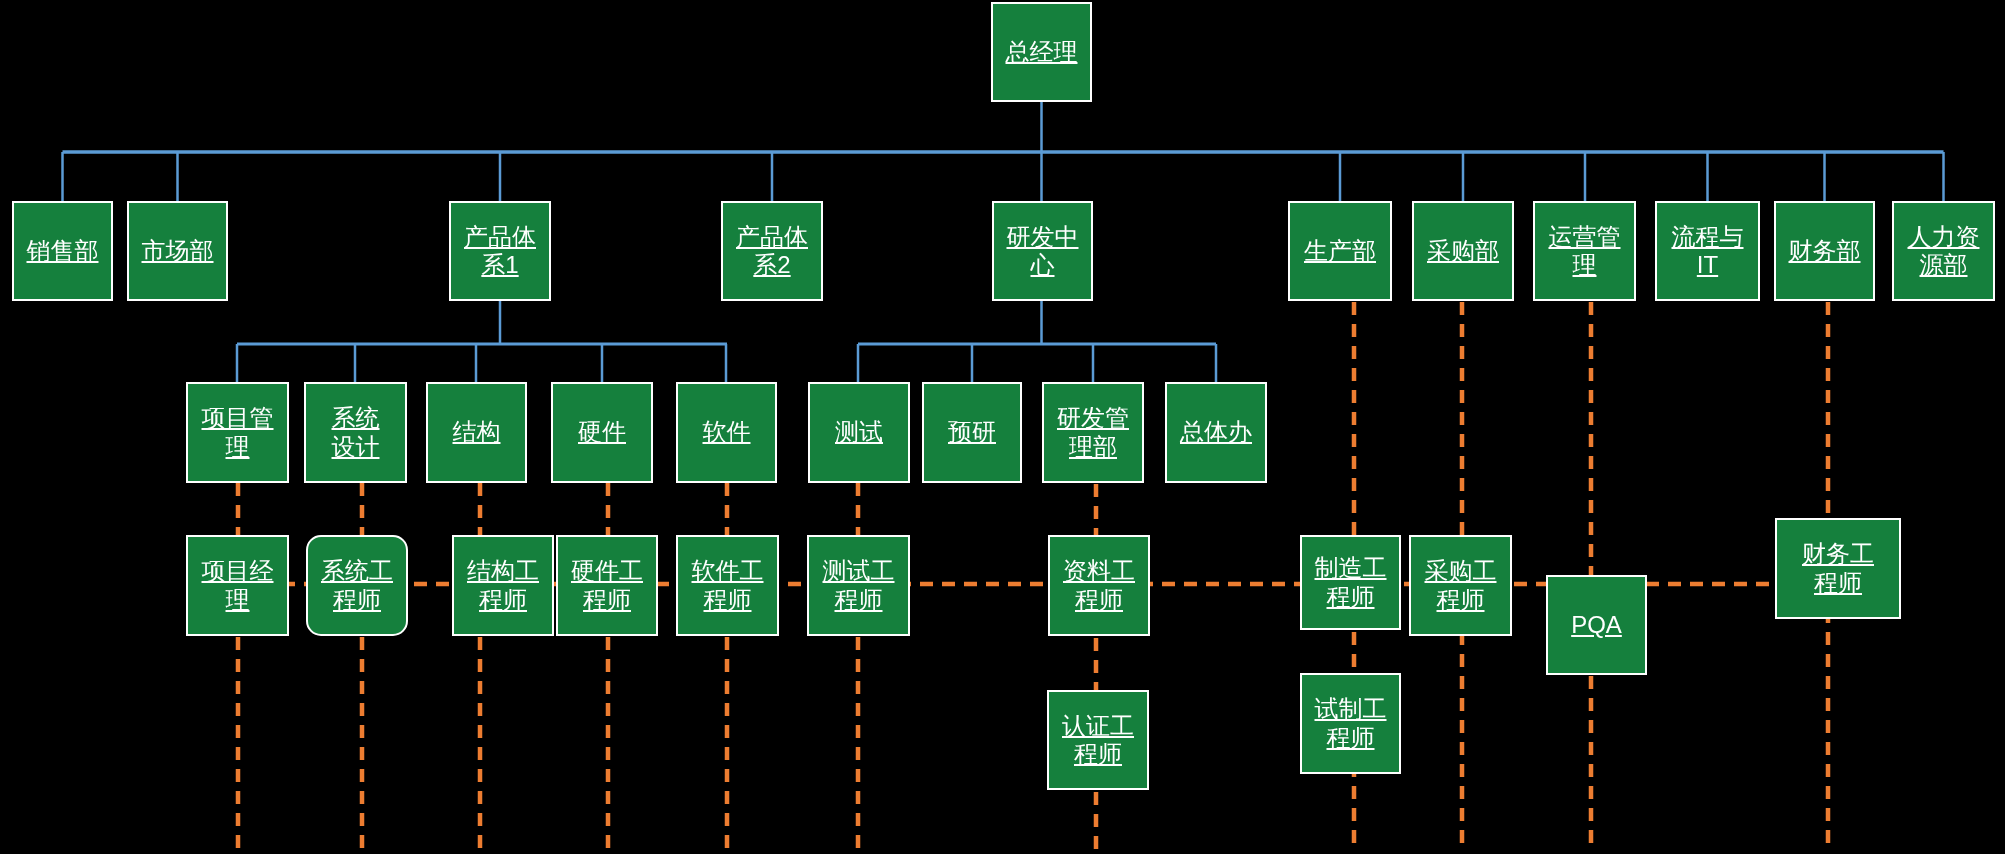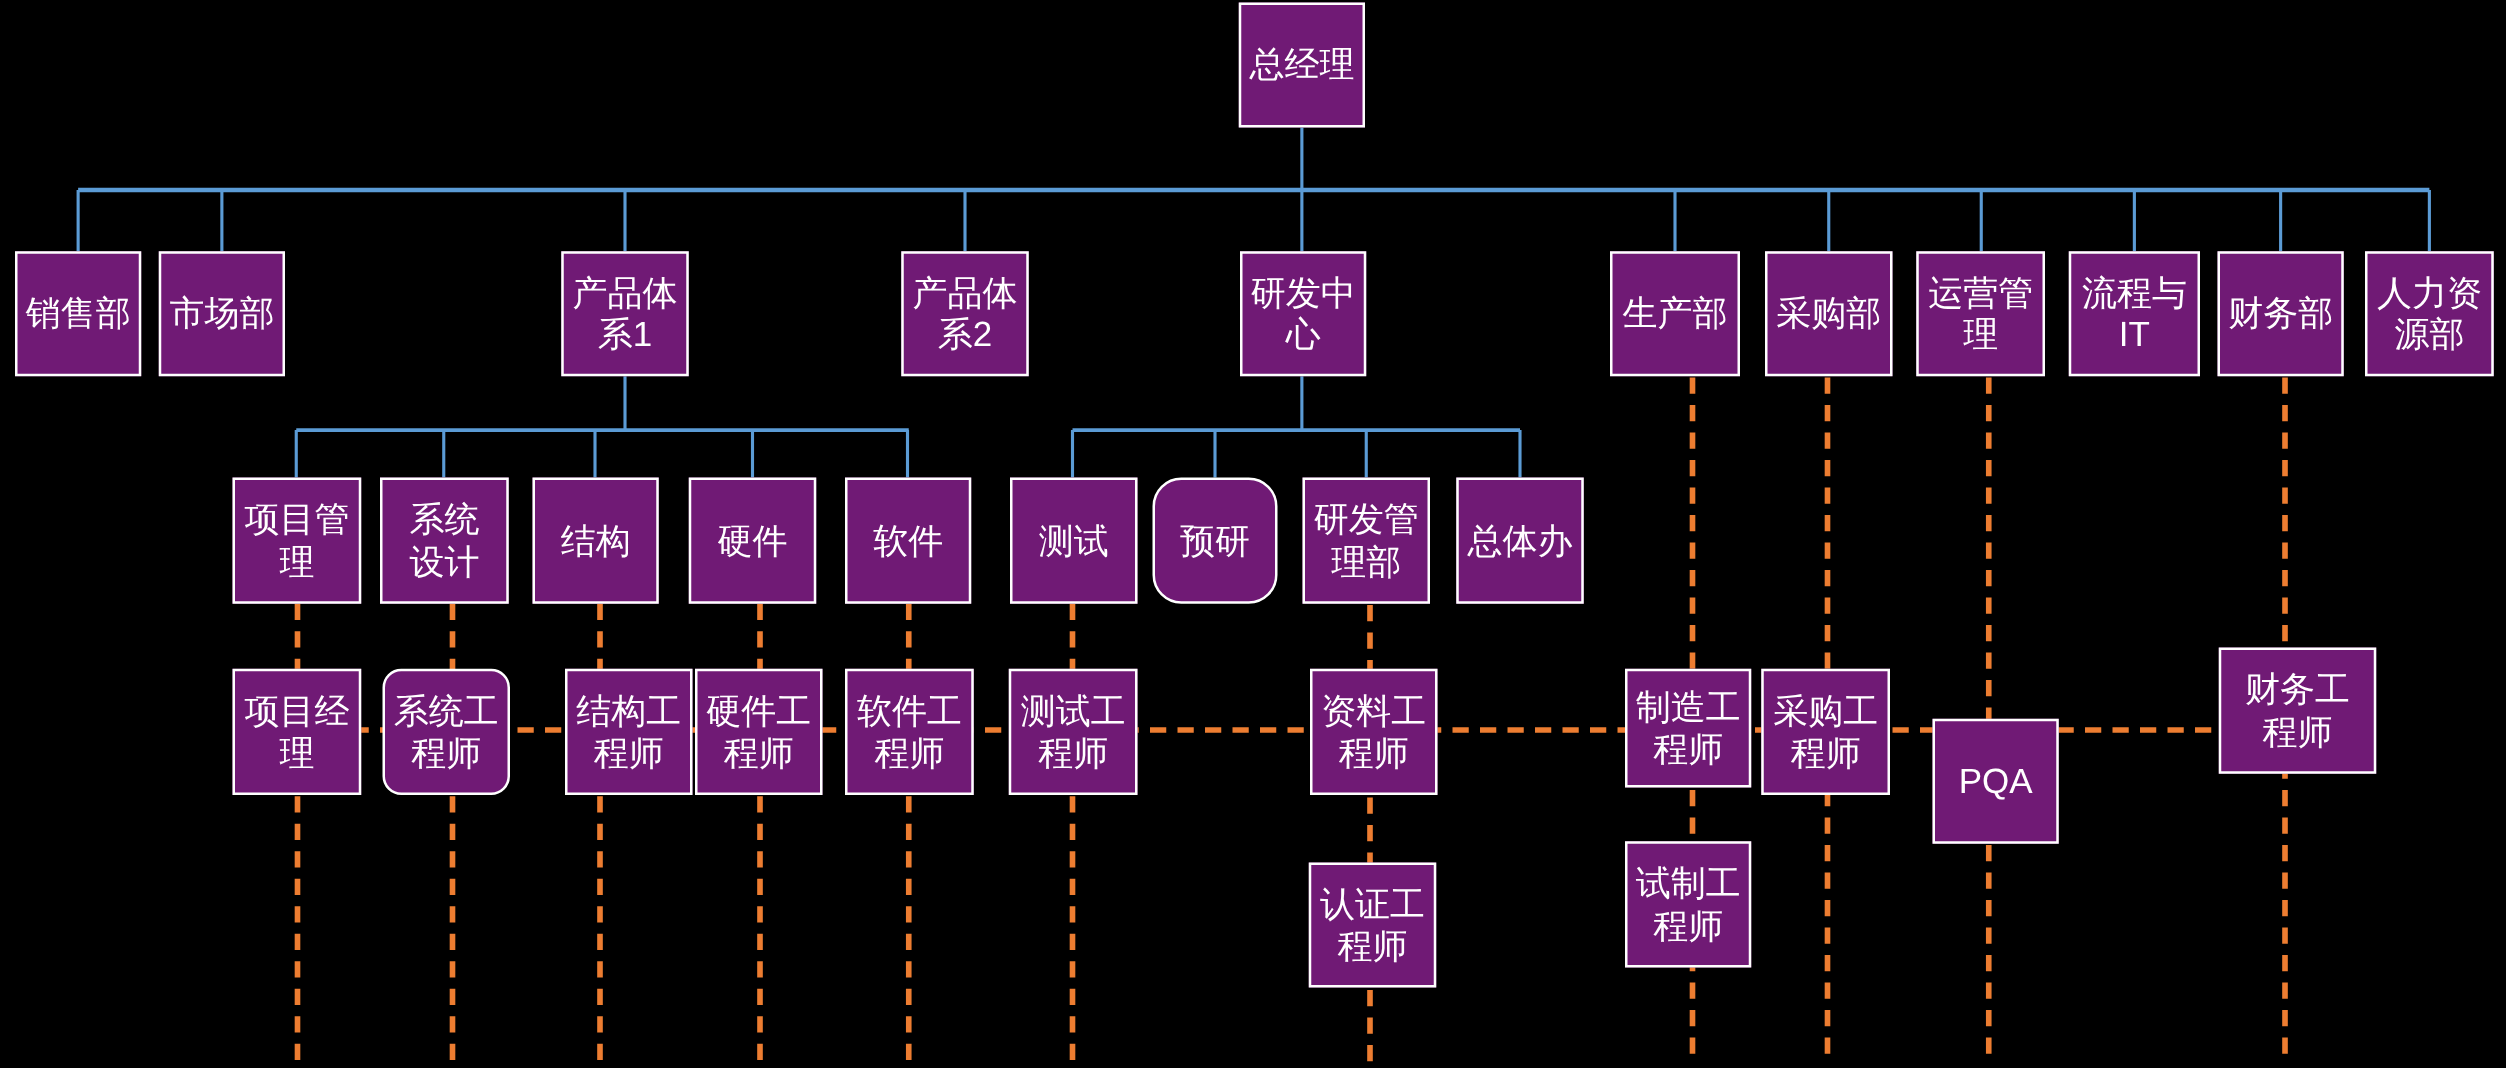--- a/index.html
+++ b/index.html
@@ -8,31 +8,32 @@
     width:2005px;height:854px;
     background:#000;
     overflow:hidden;
     font-family:"Liberation Sans","DejaVu Sans",sans-serif;
   }
   #connector-svg{position:absolute;left:0;top:0;z-index:1;}
   .node{
     position:absolute;
     z-index:2;
     box-sizing:border-box;
-    background:#701a75;
+    background:#15803d;
     border:2.5px solid #FFFFFF;
     color:#FFFFFF;
     display:flex;
     align-items:center;
     justify-content:center;
     text-align:center;
-    font-size:28px;
+    font-size:24px;
     line-height:1.18;
     white-space:pre-line;
     cursor:default;
+    text-decoration:underline;
   }
 </style>
 </head>
 <body>
 
 <div class="canvas" id="chart">
   <svg id="connector-svg" width="2005" height="854" xmlns="http://www.w3.org/2000/svg">
       <line x1="62.5" y1="152" x2="1943.5" y2="152" stroke="#5B9BD5" stroke-width="3.5"></line>
       <line x1="237" y1="344" x2="727" y2="344" stroke="#5B9BD5" stroke-width="3"></line>
       <line x1="858" y1="344" x2="1216" y2="344" stroke="#5B9BD5" stroke-width="3"></line>
@@ -92,21 +93,21 @@
     <div class="node" style="left: 1892px; top: 201px; width: 103px; height: 100px;">人力资
 源部</div>
     <div class="node" style="left: 186px; top: 382px; width: 103px; height: 101px;">项目管
 理</div>
     <div class="node" style="left: 304px; top: 382px; width: 103px; height: 101px;">系统
 设计</div>
     <div class="node" style="left: 426px; top: 382px; width: 101px; height: 101px;">结构</div>
     <div class="node" style="left: 551px; top: 382px; width: 102px; height: 101px;">硬件</div>
     <div class="node" style="left: 676px; top: 382px; width: 101px; height: 101px;">软件</div>
     <div class="node" style="left: 808px; top: 382px; width: 102px; height: 101px;">测试</div>
-    <div class="node" style="left: 922px; top: 382px; width: 100px; height: 101px; border-radius: 23px;">预研</div>
+    <div class="node" style="left: 922px; top: 382px; width: 100px; height: 101px;">预研</div>
     <div class="node" style="left: 1042px; top: 382px; width: 102px; height: 101px;">研发管
 理部</div>
     <div class="node" style="left: 1165px; top: 382px; width: 102px; height: 101px;">总体办</div>
     <div class="node" style="left: 186px; top: 535px; width: 103px; height: 101px;">项目经
 理</div>
     <div class="node" style="left: 306px; top: 535px; width: 102px; height: 101px; border-radius: 15px;">系统工
 程师</div>
     <div class="node" style="left: 452px; top: 535px; width: 102px; height: 101px;">结构工
 程师</div>
     <div class="node" style="left: 556px; top: 535px; width: 102px; height: 101px;">硬件工

